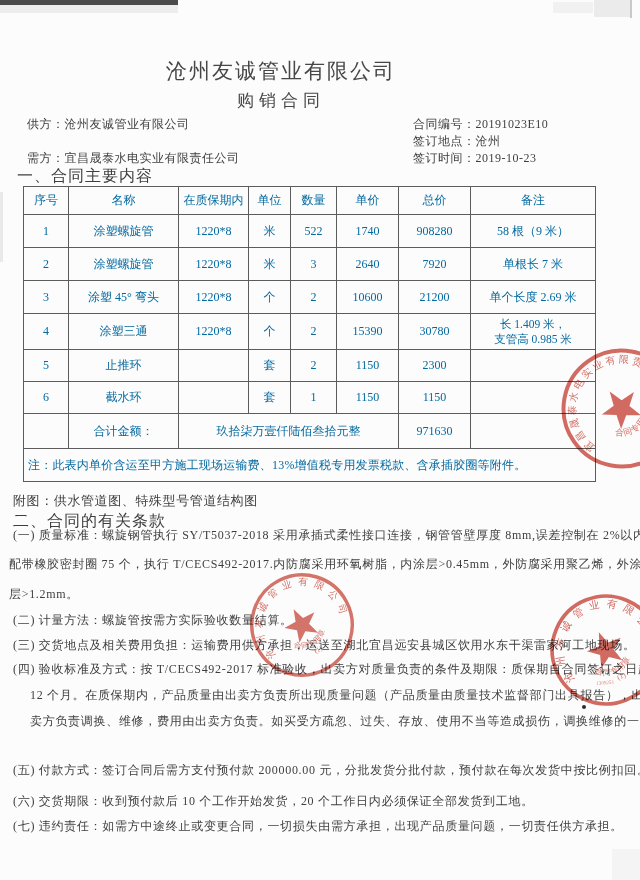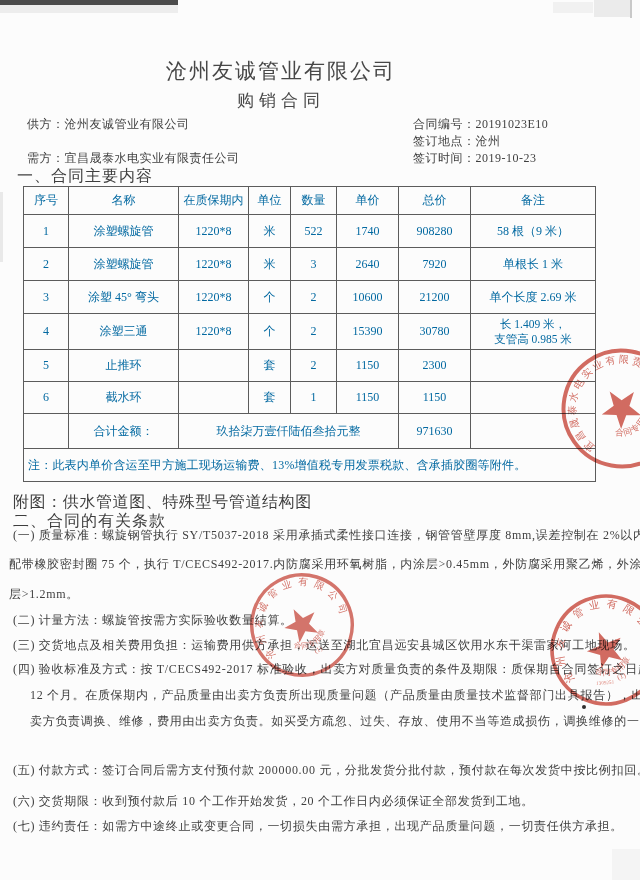--- a/index.html
+++ b/index.html
@@ -37,21 +37,21 @@
     font-size:12px;color:#0369a1;
   }
   .items-table td,.items-table th{
     border:1px solid #5c5c5c;text-align:center;vertical-align:middle;
     font-weight:normal;padding:0 2px;overflow:hidden;
   }
   .items-table{border:1px solid #454545;}
   .note-cell{text-align:left !important;padding-left:4px !important;font-size:12px;letter-spacing:0.2px;}
   .remark-two{font-size:11.5px;line-height:1.3;}
   
-  .attachment-line{left:13px;top:492px;font-size:16px;letter-spacing:0.6px;}
+  .attachment-line{left:13px;top:492px;font-size:13px;letter-spacing:0.6px;}
   .sec2-heading{left:13px;top:511px;font-size:16px;letter-spacing:1px;}
   .t-line{position:absolute;white-space:nowrap;font-size:12px;letter-spacing:0.7px;color:#3e3e3e;}
   
   .seal{position:absolute;mix-blend-mode:multiply;}
   .seal text{font-family:"Liberation Serif","DejaVu Serif",serif;}
 </style>
 </head>
 <body>
 
 <div class="page">
@@ -109,21 +109,21 @@
       <td>58 根（9 米）</td>
     </tr>
     <tr style="height:33px">
       <td>2</td>
       <td>涂塑螺旋管</td>
       <td>1220*8</td>
       <td>米</td>
       <td>3</td>
       <td>2640</td>
       <td>7920</td>
-      <td>单根长 1 米</td>
+      <td>单根长 7 米</td>
     </tr>
     <tr style="height:33px">
       <td>3</td>
       <td>涂塑 45° 弯头</td>
       <td>1220*8</td>
       <td>个</td>
       <td>2</td>
       <td>10600</td>
       <td>21200</td>
       <td>单个长度 2.69 米</td>

